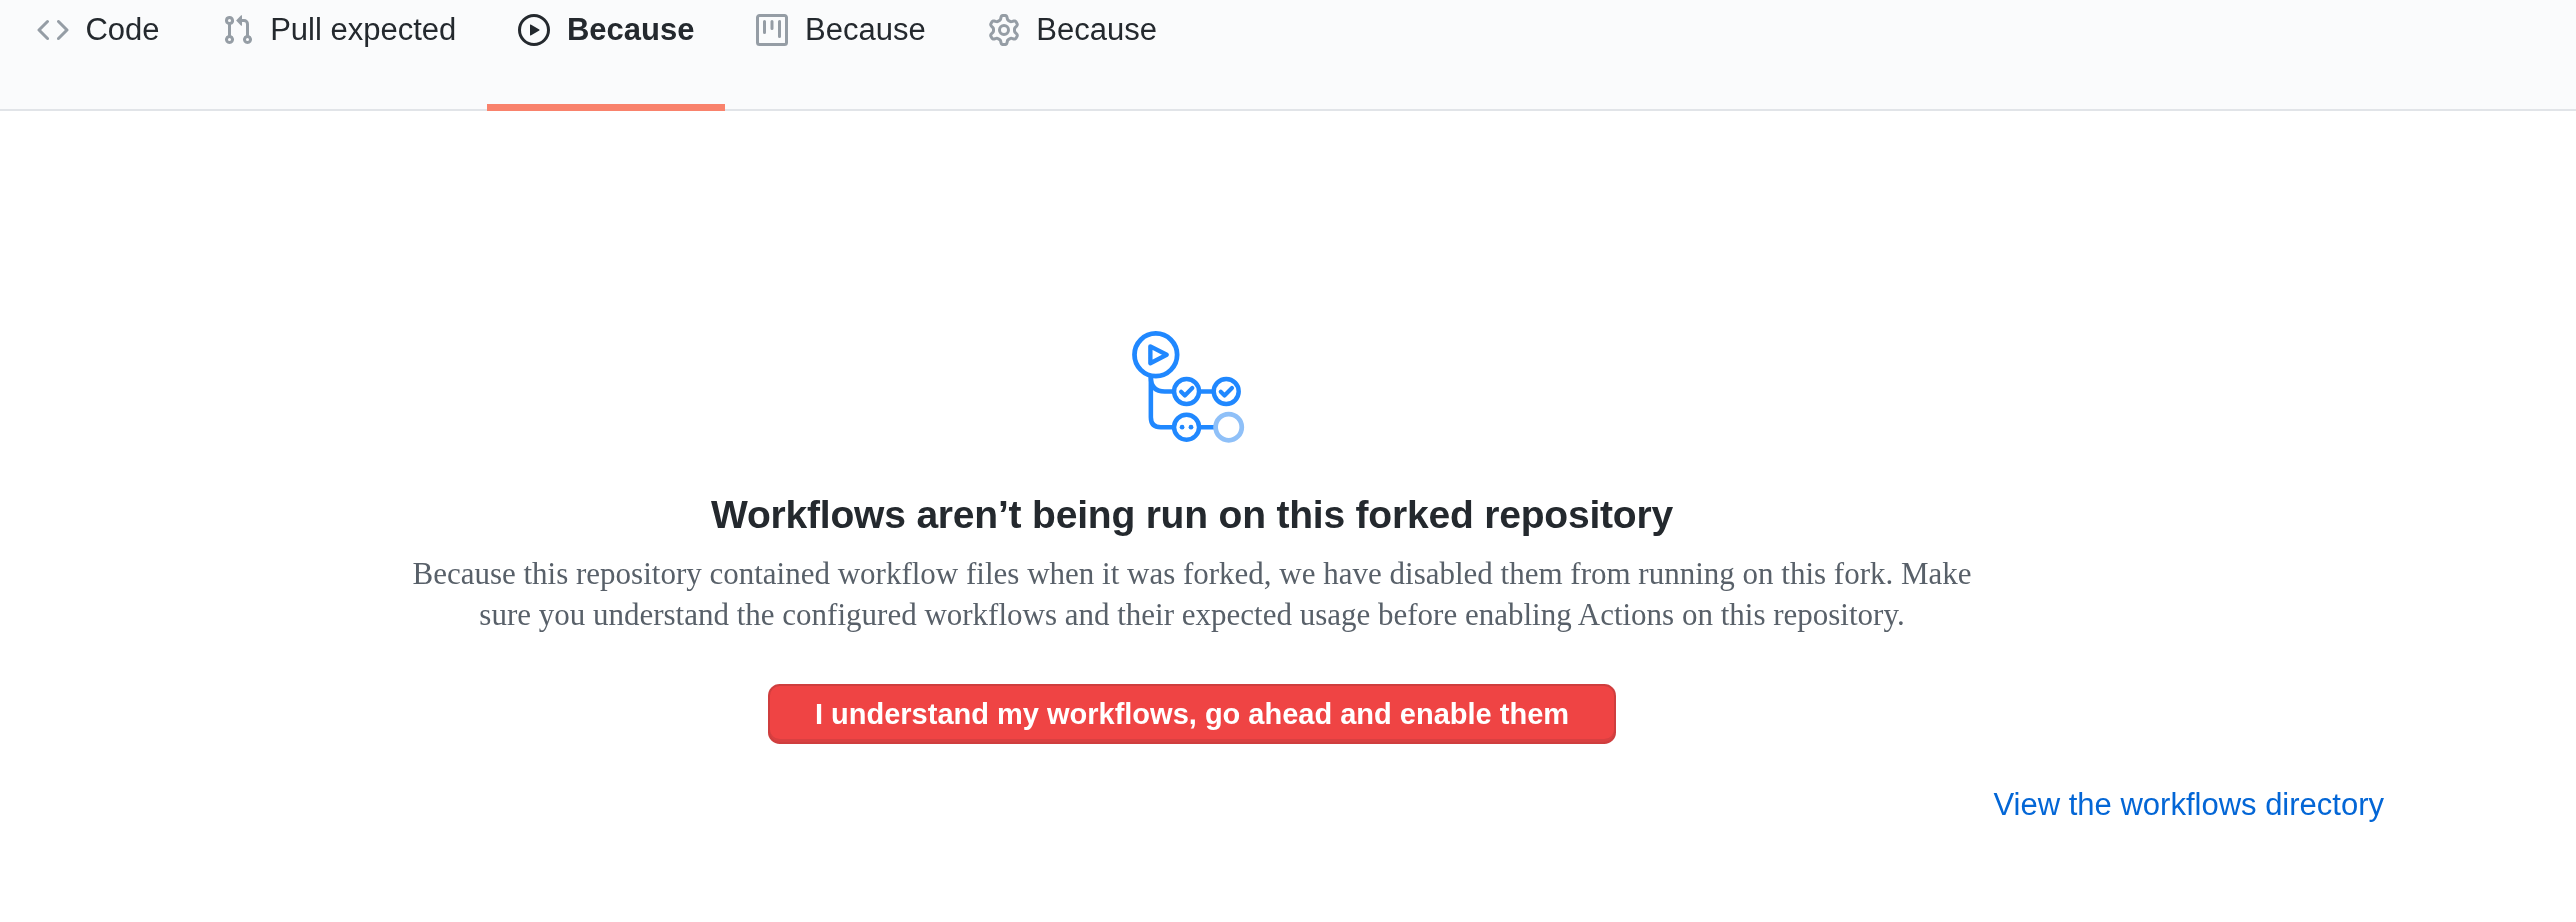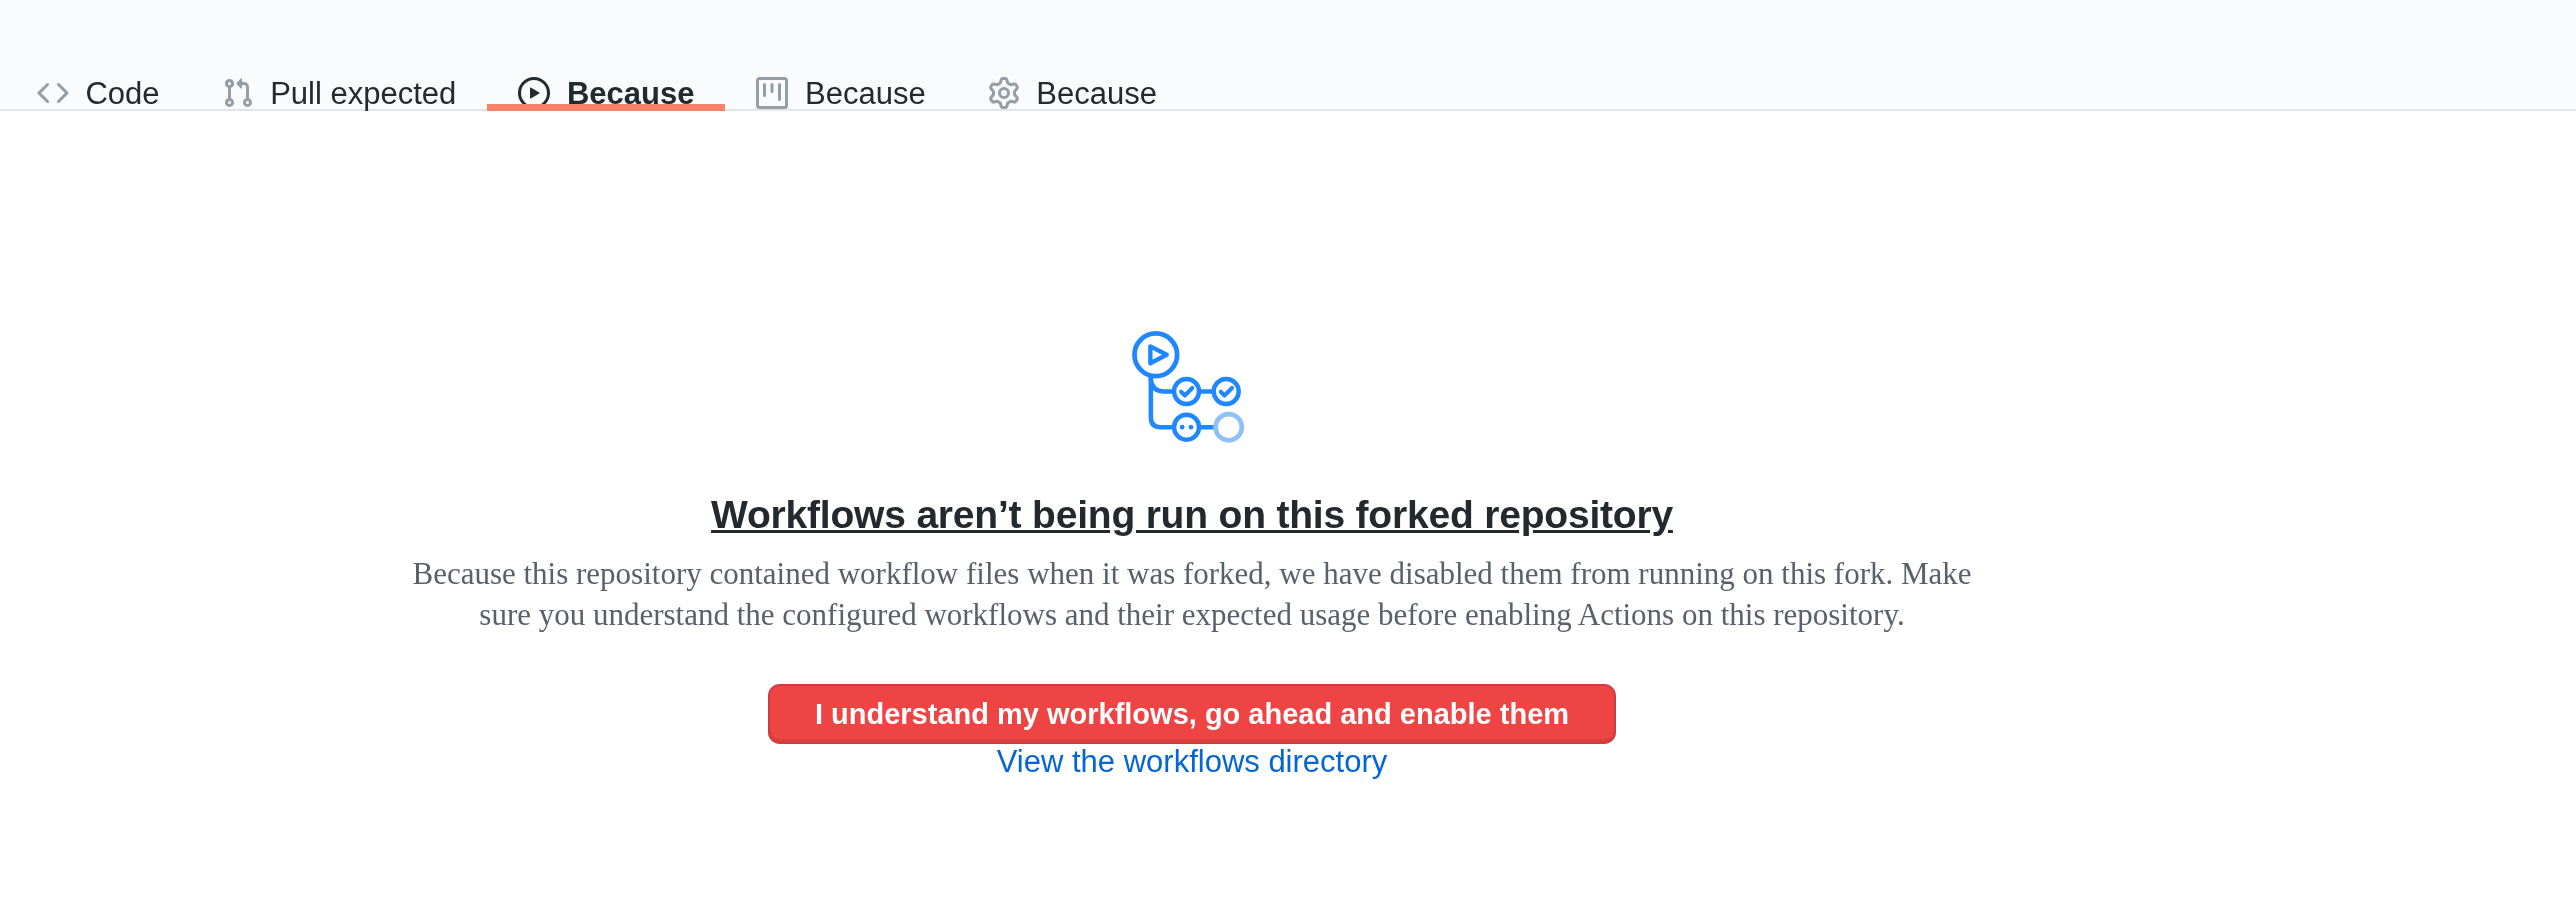--- a/index.html
+++ b/index.html
@@ -23,21 +23,21 @@
     background: #fafbfc;
     border-bottom: 2px solid #e1e4e8;
     display: flex;
     align-items: stretch;
     padding-left: 5.9px;
     padding-top: 13.7px;
   }
   .tab {
     position: relative;
     display: flex;
-    align-items: flex-end;
+    align-items: flex-start;
     gap: 16.6px;
     padding: 0 31px;
     font-size: 31px;
     line-height: 1;
     color: #24292e;
     text-decoration: none;
     cursor: pointer;
     white-space: nowrap;
   }
   .tab .ticon {
@@ -79,21 +79,20 @@
     width: 123px;
     height: 117px;
   }
   .es-title {
     margin: 43px auto 0;
     font-size: 39px;
     line-height: 49px;
     font-weight: 700;
     color: #24292e;
     letter-spacing: -0.2px;
-    text-decoration: underline;
   }
   .es-desc {
     margin: 13.7px auto 0;
     font-size: 31px;
     line-height: 41px;
     color: #586069;
     font-weight: 400;
     font-family: Liberation Serif, serif;
   }
   .es-btn-row {
@@ -109,20 +108,22 @@
     border-radius: 11.7px;
     color: #ffffff;
     font-family: "Liberation Sans", sans-serif;
     font-size: 29px;
     font-weight: 700;
     line-height: 56px;
     cursor: pointer;
     box-shadow: inset 0 -2.9px 0 rgba(27, 31, 35, 0.1);
   }
   .es-link-row {
+    margin-top: 43px;
+    text-align: right;
   }
   .wf-link {
     color: #0366d6;
     font-size: 31px;
     font-weight: 400;
     text-decoration: none;
     cursor: pointer;
   }
 </style>
 </head>

